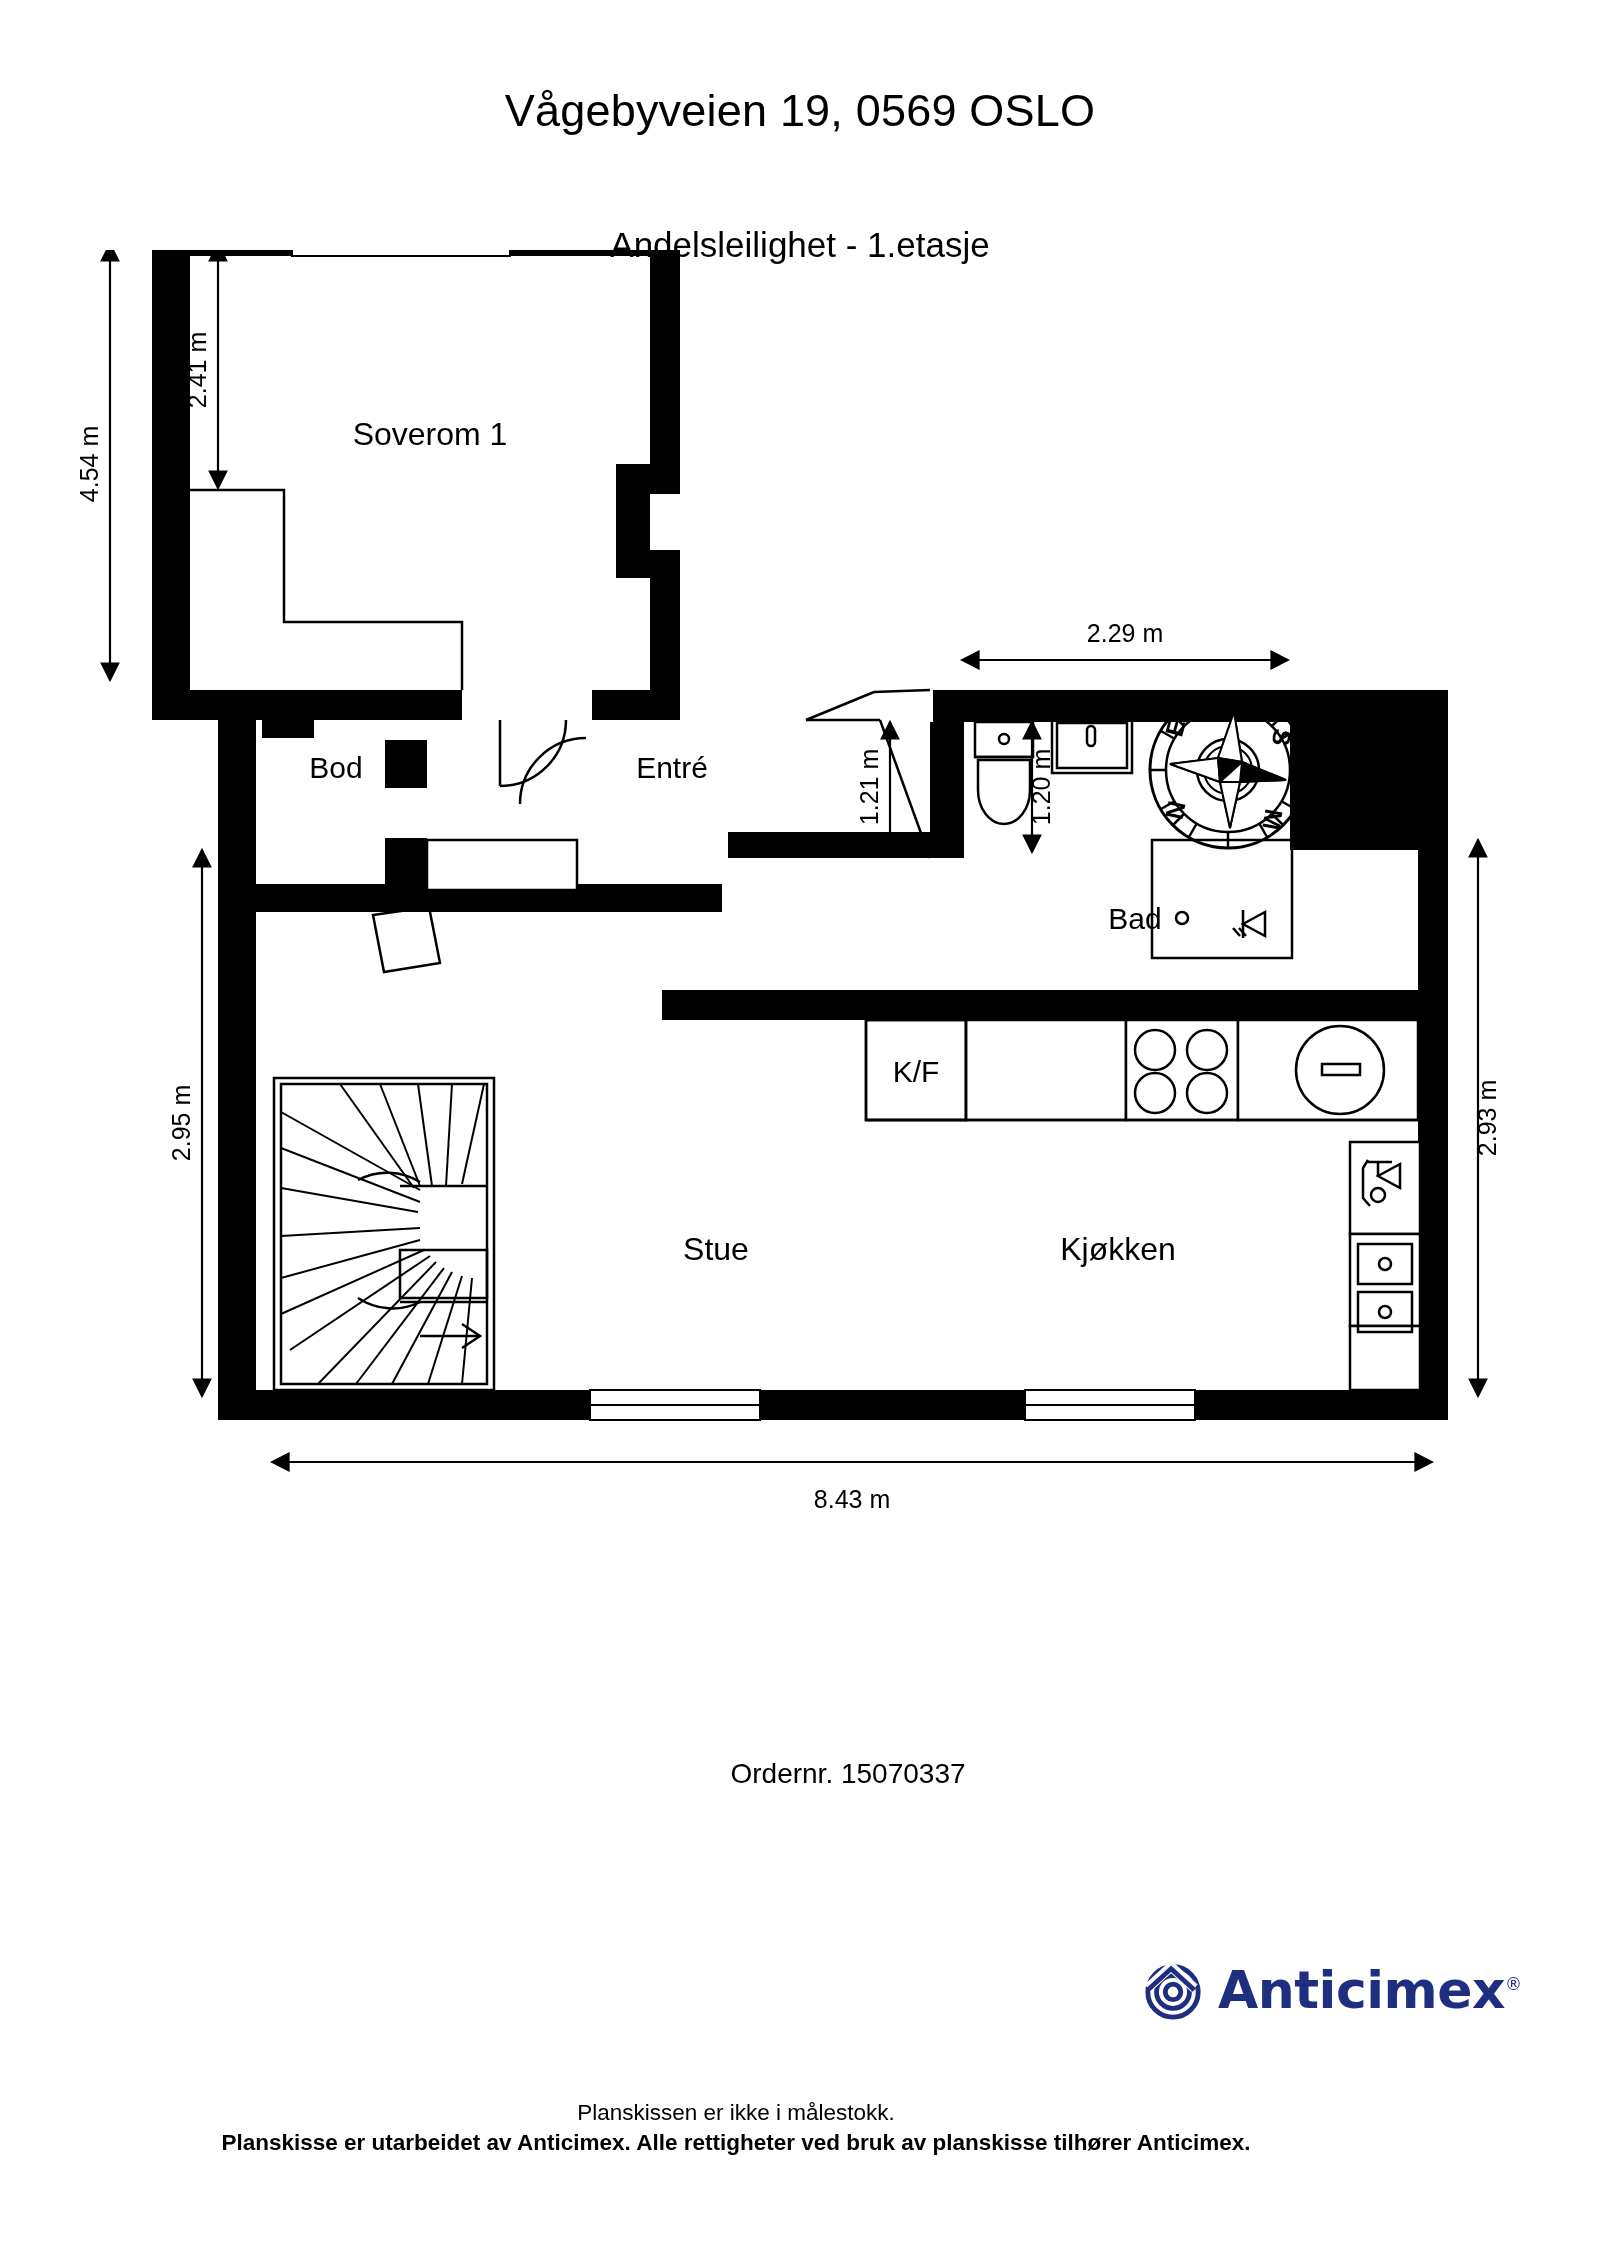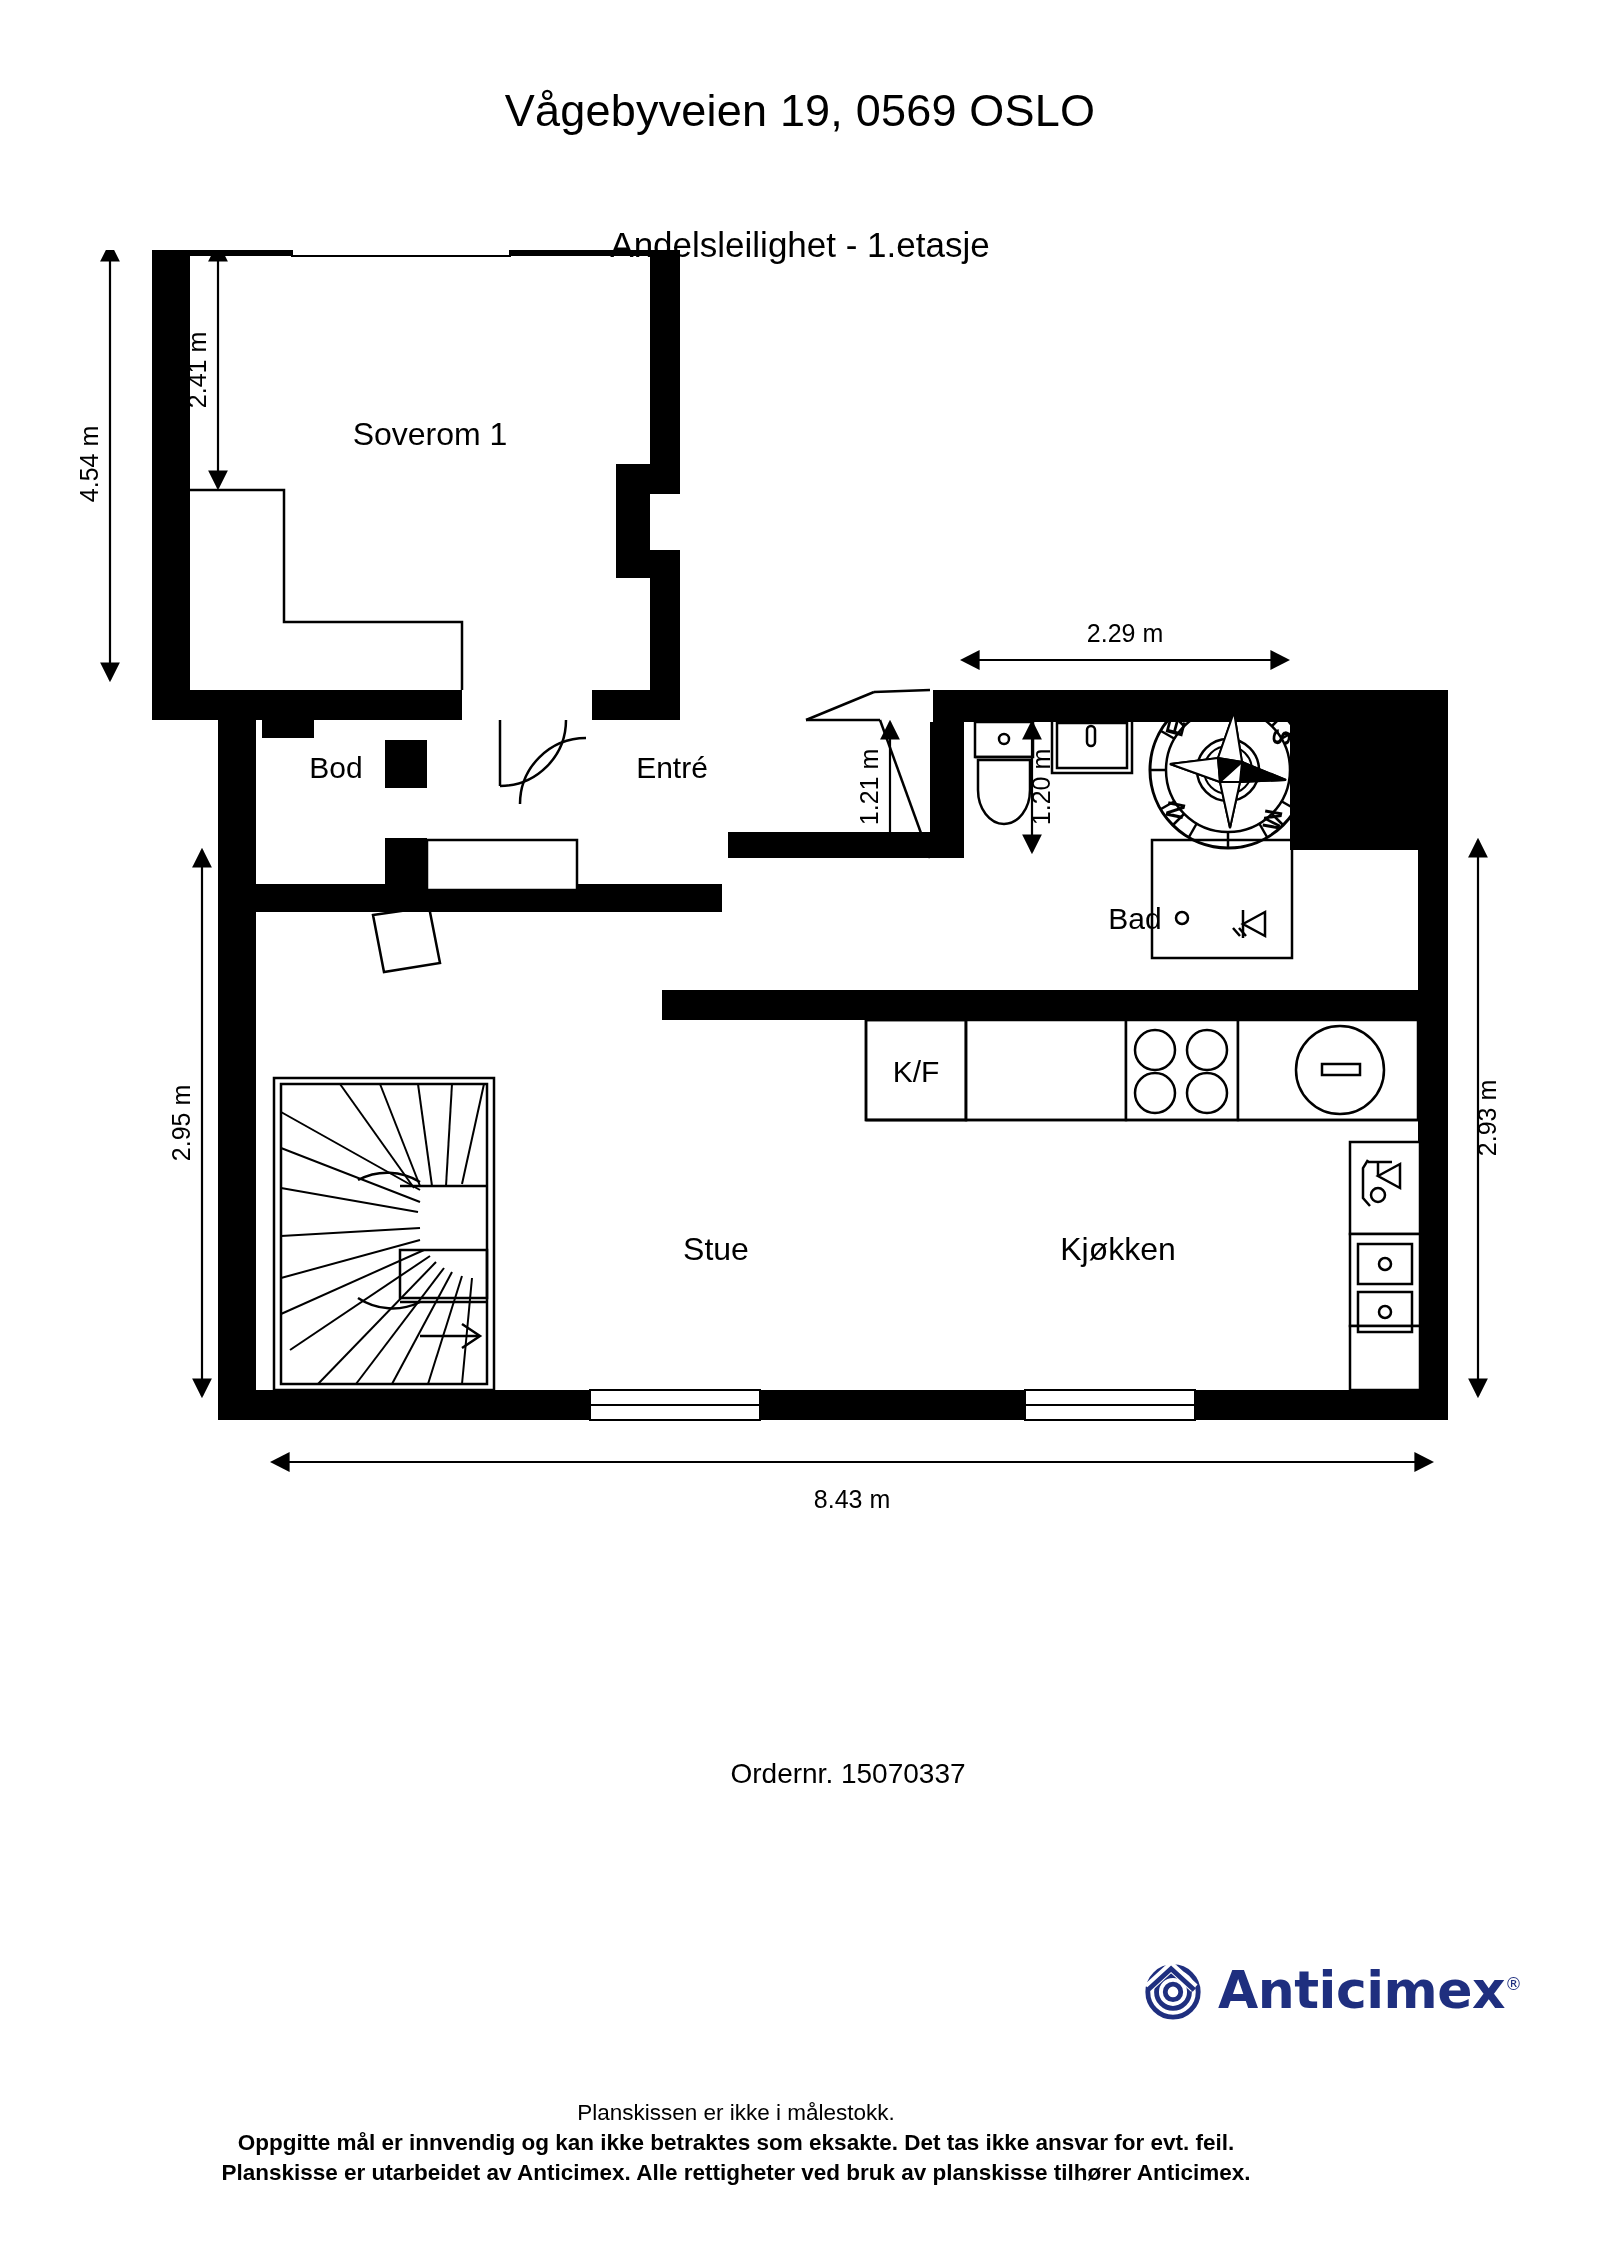--- a/index.html
+++ b/index.html
@@ -426,17 +426,16 @@
         <circle cx="32" cy="34" r="8"></circle>
       </g>
       <path d="M 6 30 L 30 8 L 54 30" fill="none" stroke="#ffffff" stroke-width="10"></path>
       <path d="M 6 32 L 30 10 L 54 32" fill="none" stroke="#1f2f7f" stroke-width="5"></path>
     </svg>
     <div class="logo-text" style="color:#1f2f7f"><span>Anticimex</span><span class="logo-reg">®</span></div>
   </div>
 
   <div class="footer">
     <div>Planskissen er ikke i målestokk.</div>
-    <div class="bold">Oppgitte mål er innvendig og kan ikke betraktes som eksakte. Det tas ikke ansvar for evt. feil.</div>
     <div class="bold">Planskisse er utarbeidet av Anticimex. Alle rettigheter ved bruk av planskisse tilhører Anticimex.</div>
   </div>
 
 </div>
 
 </body></html>

